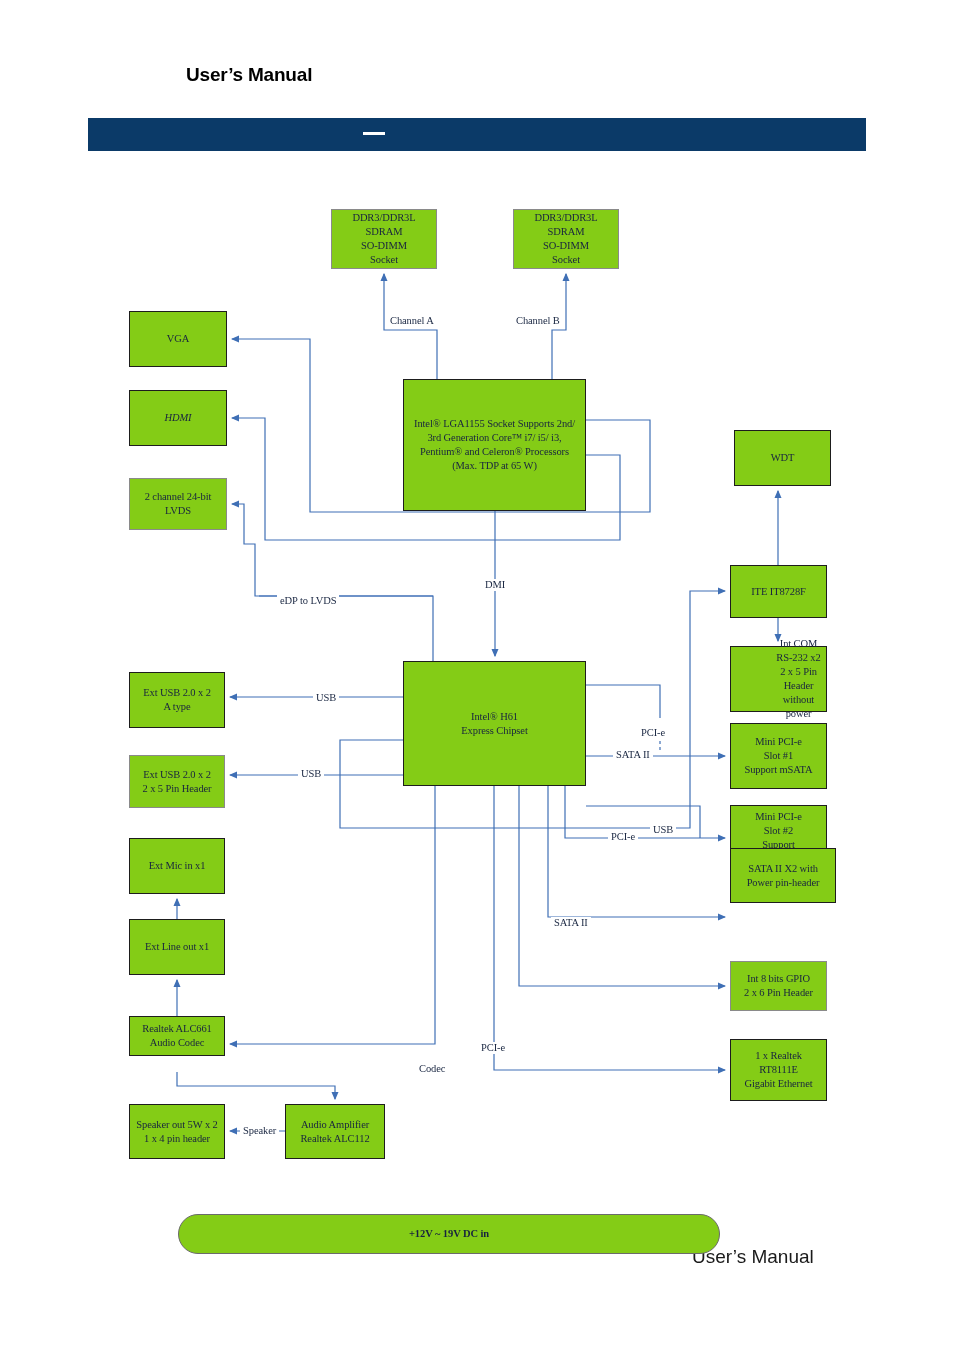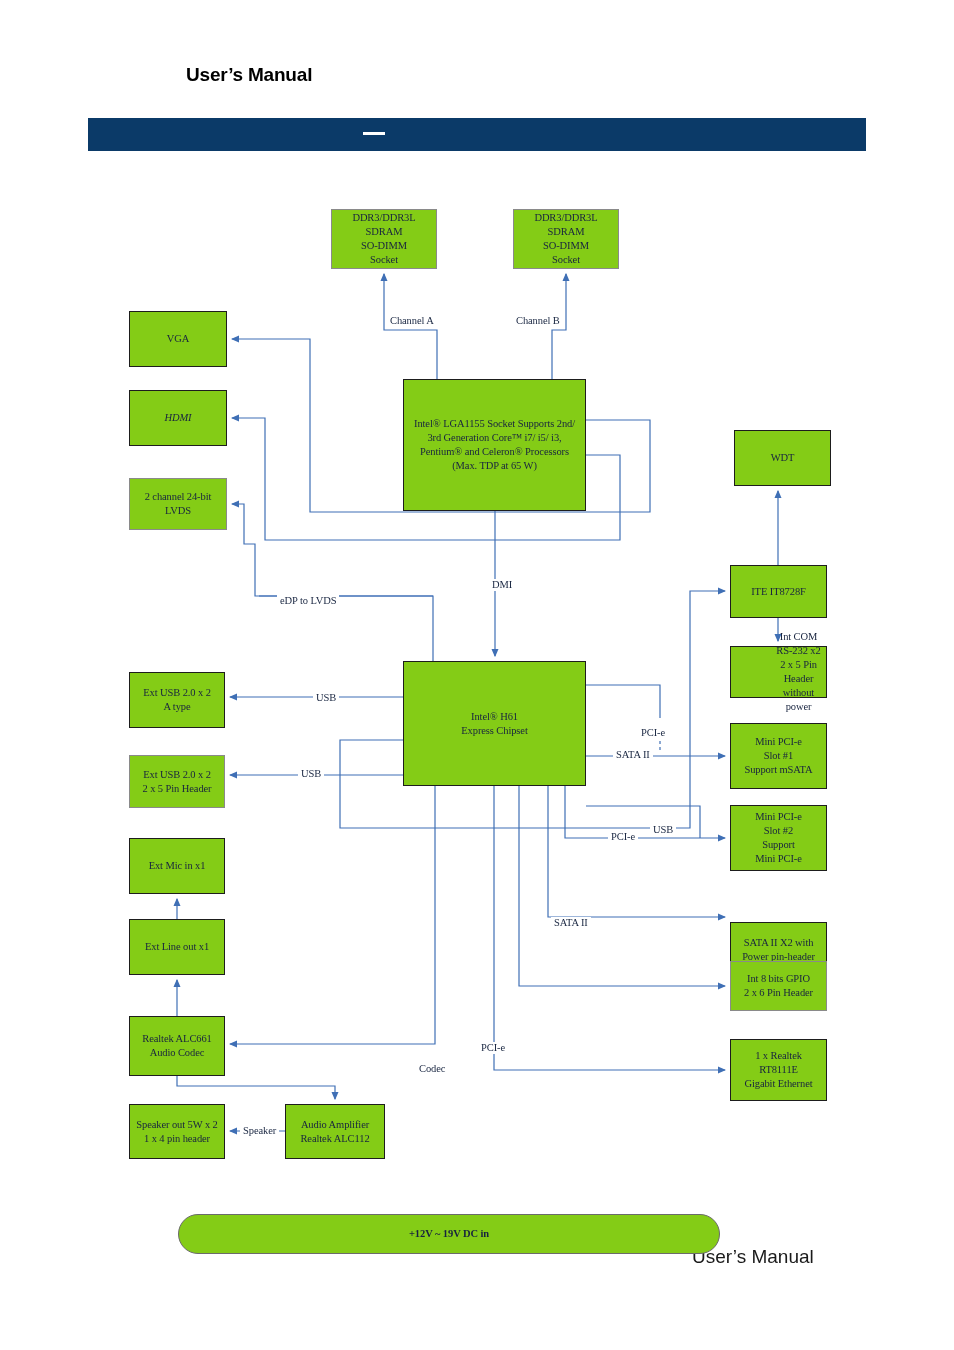--- a/index.html
+++ b/index.html
@@ -215,74 +215,74 @@
       <div class="node soft" style="left: 129px; top: 755px; width: 96px; height: 53px;">
         <span class="txt">Ext USB 2.0 x 2
 2 x 5 Pin Header</span>
       </div>
       <div class="node" style="left: 129px; top: 838px; width: 96px; height: 56px;">
         <span class="txt">Ext Mic in x1</span>
       </div>
       <div class="node" style="left: 129px; top: 919px; width: 96px; height: 56px;">
         <span class="txt">Ext Line out x1</span>
       </div>
-      <div class="node" style="left: 129px; top: 1016px; width: 96px; height: 60px;">
+      <div class="node" style="left: 129px; top: 1016px; width: 96px; height: 40px;">
         <span class="txt">Realtek ALC661
 Audio Codec</span>
       </div>
       <div class="node" style="left: 129px; top: 1104px; width: 96px; height: 55px;">
         <span class="txt">Speaker out 5W x 2
 1 x 4 pin header</span>
       </div>
       <div class="node" style="left: 285px; top: 1104px; width: 100px; height: 55px;">
         <span class="txt">Audio Amplifier
 Realtek ALC112</span>
       </div>
       <div class="node" style="left: 705px; top: 430px; width: 97px; height: 56px; margin-left: 29px;">
         <span class="txt">WDT</span>
       </div>
       <div class="node" style="left: 730px; top: 565px; width: 97px; height: 53px;">
         <span class="txt">ITE IT8728F</span>
       </div>
-      <div class="node" style="left: 730px; top: 646px; width: 97px; height: 52px; padding-left: 40px;">
+      <div class="node" style="left: 730px; top: 646px; width: 97px; height: 66px; padding-left: 40px;">
         <span class="txt">Int COM
 RS-232 x2
 2 x 5 Pin Header
 without power</span>
       </div>
       <div class="node" style="left: 730px; top: 723px; width: 97px; height: 66px;">
         <span class="txt">Mini PCI-e
 Slot #1
 Support mSATA</span>
       </div>
       <div class="node" style="left: 730px; top: 805px; width: 97px; height: 66px;">
         <span class="txt">Mini PCI-e
 Slot #2
 Support
 Mini PCI-e</span>
       </div>
-      <div class="node" style="left: 730px; top: 922px; width: 97px; height: 55px;">
+      <div class="node" style="left: 730px; top: 848px; width: 106px; height: 55px;">
         <span class="txt">SATA II X2 with
 Power pin-header</span>
       </div>
       <div class="node soft" style="left: 730px; top: 961px; width: 97px; height: 50px;">
         <span class="txt">Int 8 bits  GPIO
 2 x 6 Pin Header</span>
       </div>
       <div class="node" style="left: 730px; top: 1039px; width: 97px; height: 62px;">
         <span class="txt">1 x Realtek
 RT8111E
 Gigabit Ethernet</span>
       </div>
       <div class="node pill" style="left: 178px; top: 1214px; width: 542px; height: 40px; font-weight: bold;">
         <span class="txt">+12V ~ 19V DC in</span>
       </div>
       <div class="wlabel" style="left: 387px; top: 315px;">Channel A</div>
       <div class="wlabel" style="left: 513px; top: 315px;">Channel B</div>
-      <div class="wlabel" style="left: 482px; top: 579px; margin-left: 7px;">DMI</div>
+      <div class="wlabel" style="left: 482px; top: 579px;">DMI</div>
       <div class="wlabel" style="left: 277px; top: 595px;">eDP to LVDS</div>
       <div class="wlabel" style="left: 313px; top: 692px;">USB</div>
       <div class="wlabel" style="left: 298px; top: 768px;">USB</div>
       <div class="wlabel" style="left: 638px; top: 727px;">PCI-e</div>
       <div class="wlabel" style="left: 613px; top: 749px;">SATA II</div>
       <div class="wlabel" style="left: 650px; top: 824px;">USB</div>
       <div class="wlabel" style="left: 608px; top: 831px;">PCI-e</div>
       <div class="wlabel" style="left: 551px; top: 917px;">SATA II</div>
       <div class="wlabel" style="left: 416px; top: 1015px; margin-top: 48px;">Codec</div>
       <div class="wlabel" style="left: 478px; top: 1042px;">PCI-e</div>

